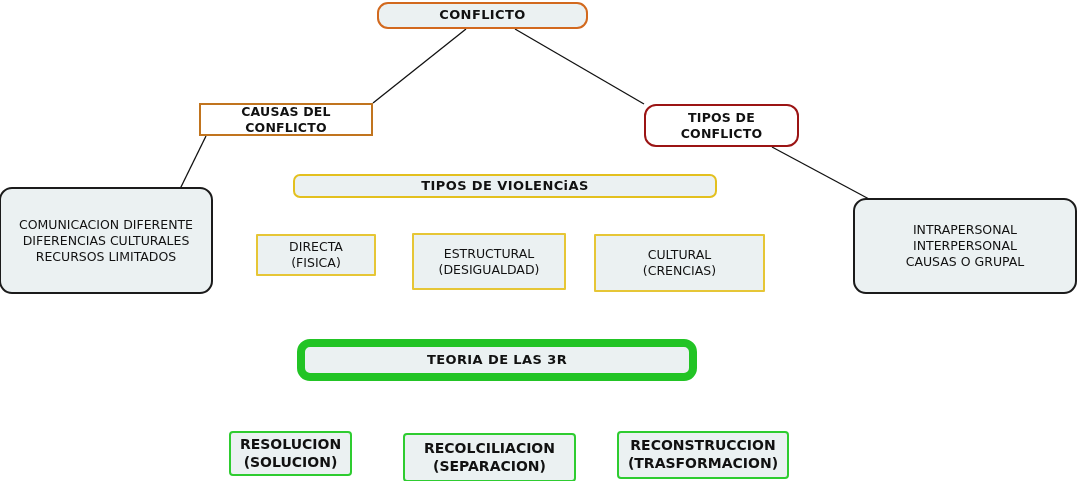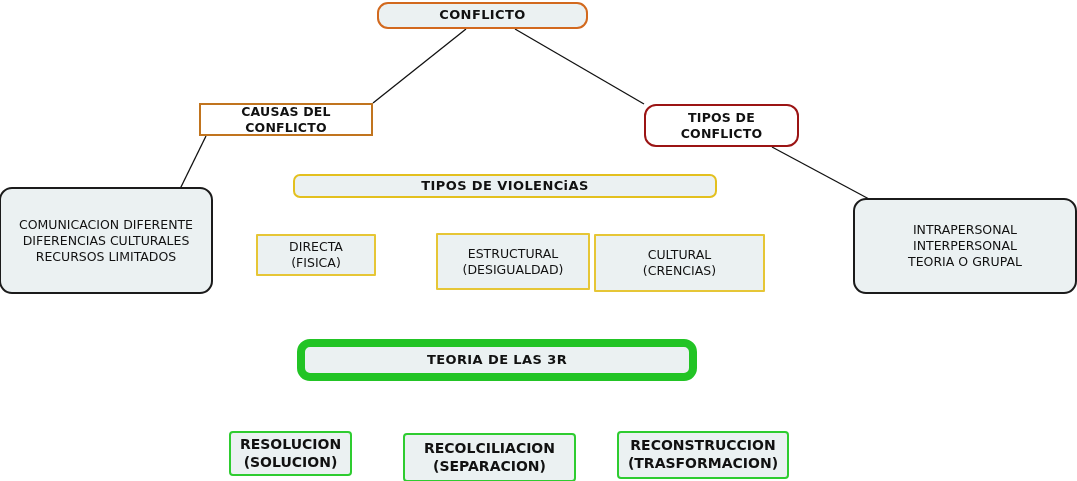--- a/index.html
+++ b/index.html
@@ -109,25 +109,25 @@
 
   <div id="nodes-layer">
       <div class="node n-root" style="left: 377px; top: 2px; width: 211px; height: 27px; border-color: rgb(210, 105, 30);">CONFLICTO</div>
       <div class="node n-branch-orange" style="left: 199px; top: 103px; width: 174px; height: 33px; border-color: rgb(193, 116, 30);">CAUSAS DEL CONFLICTO</div>
       <div class="node n-branch-red" style="left: 644px; top: 104px; width: 155px; height: 43px; border-color: rgb(155, 20, 20);">TIPOS DE CONFLICTO</div>
       <div class="node n-leaf-dark" style="left: -1px; top: 187px; width: 214px; height: 107px; border-color: rgb(27, 27, 27);">COMUNICACION DIFERENTE
 DIFERENCIAS CULTURALES
 RECURSOS LIMITADOS</div>
       <div class="node n-leaf-dark" style="left: 853px; top: 198px; width: 224px; height: 96px; border-color: rgb(27, 27, 27);">INTRAPERSONAL
 INTERPERSONAL
-TEORIA O GRUPAL</div>
+CAUSAS O GRUPAL</div>
       <div class="node n-header-yellow" style="left: 293px; top: 174px; width: 424px; height: 24px; border-color: rgb(227, 192, 31);">TIPOS DE VIOLENCiAS</div>
       <div class="node n-yellow" style="left: 256px; top: 234px; width: 120px; height: 42px; border-color: rgb(230, 198, 54);">DIRECTA
 (FISICA)</div>
-      <div class="node n-yellow" style="left: 412px; top: 233px; width: 154px; height: 57px; border-color: rgb(230, 198, 54); margin-left: 24px;">ESTRUCTURAL
+      <div class="node n-yellow" style="left: 412px; top: 233px; width: 154px; height: 57px; border-color: rgb(230, 198, 54);">ESTRUCTURAL
 (DESIGUALDAD)</div>
       <div class="node n-yellow" style="left: 594px; top: 234px; width: 171px; height: 58px; border-color: rgb(230, 198, 54);">CULTURAL
 (CRENCIAS)</div>
       <div class="node n-header-green" style="left: 297px; top: 339px; width: 400px; height: 42px; border-color: rgb(34, 196, 37);">TEORIA DE LAS 3R</div>
       <div class="node n-green" style="left: 229px; top: 431px; width: 123px; height: 45px; border-color: rgb(46, 204, 48);">RESOLUCION
 (SOLUCION)</div>
       <div class="node n-green" style="left: 403px; top: 433px; width: 173px; height: 49px; border-color: rgb(46, 204, 48);">RECOLCILIACION
 (SEPARACION)</div>
       <div class="node n-green" style="left: 617px; top: 431px; width: 172px; height: 48px; border-color: rgb(46, 204, 48);">RECONSTRUCCION
 (TRASFORMACION)</div>

